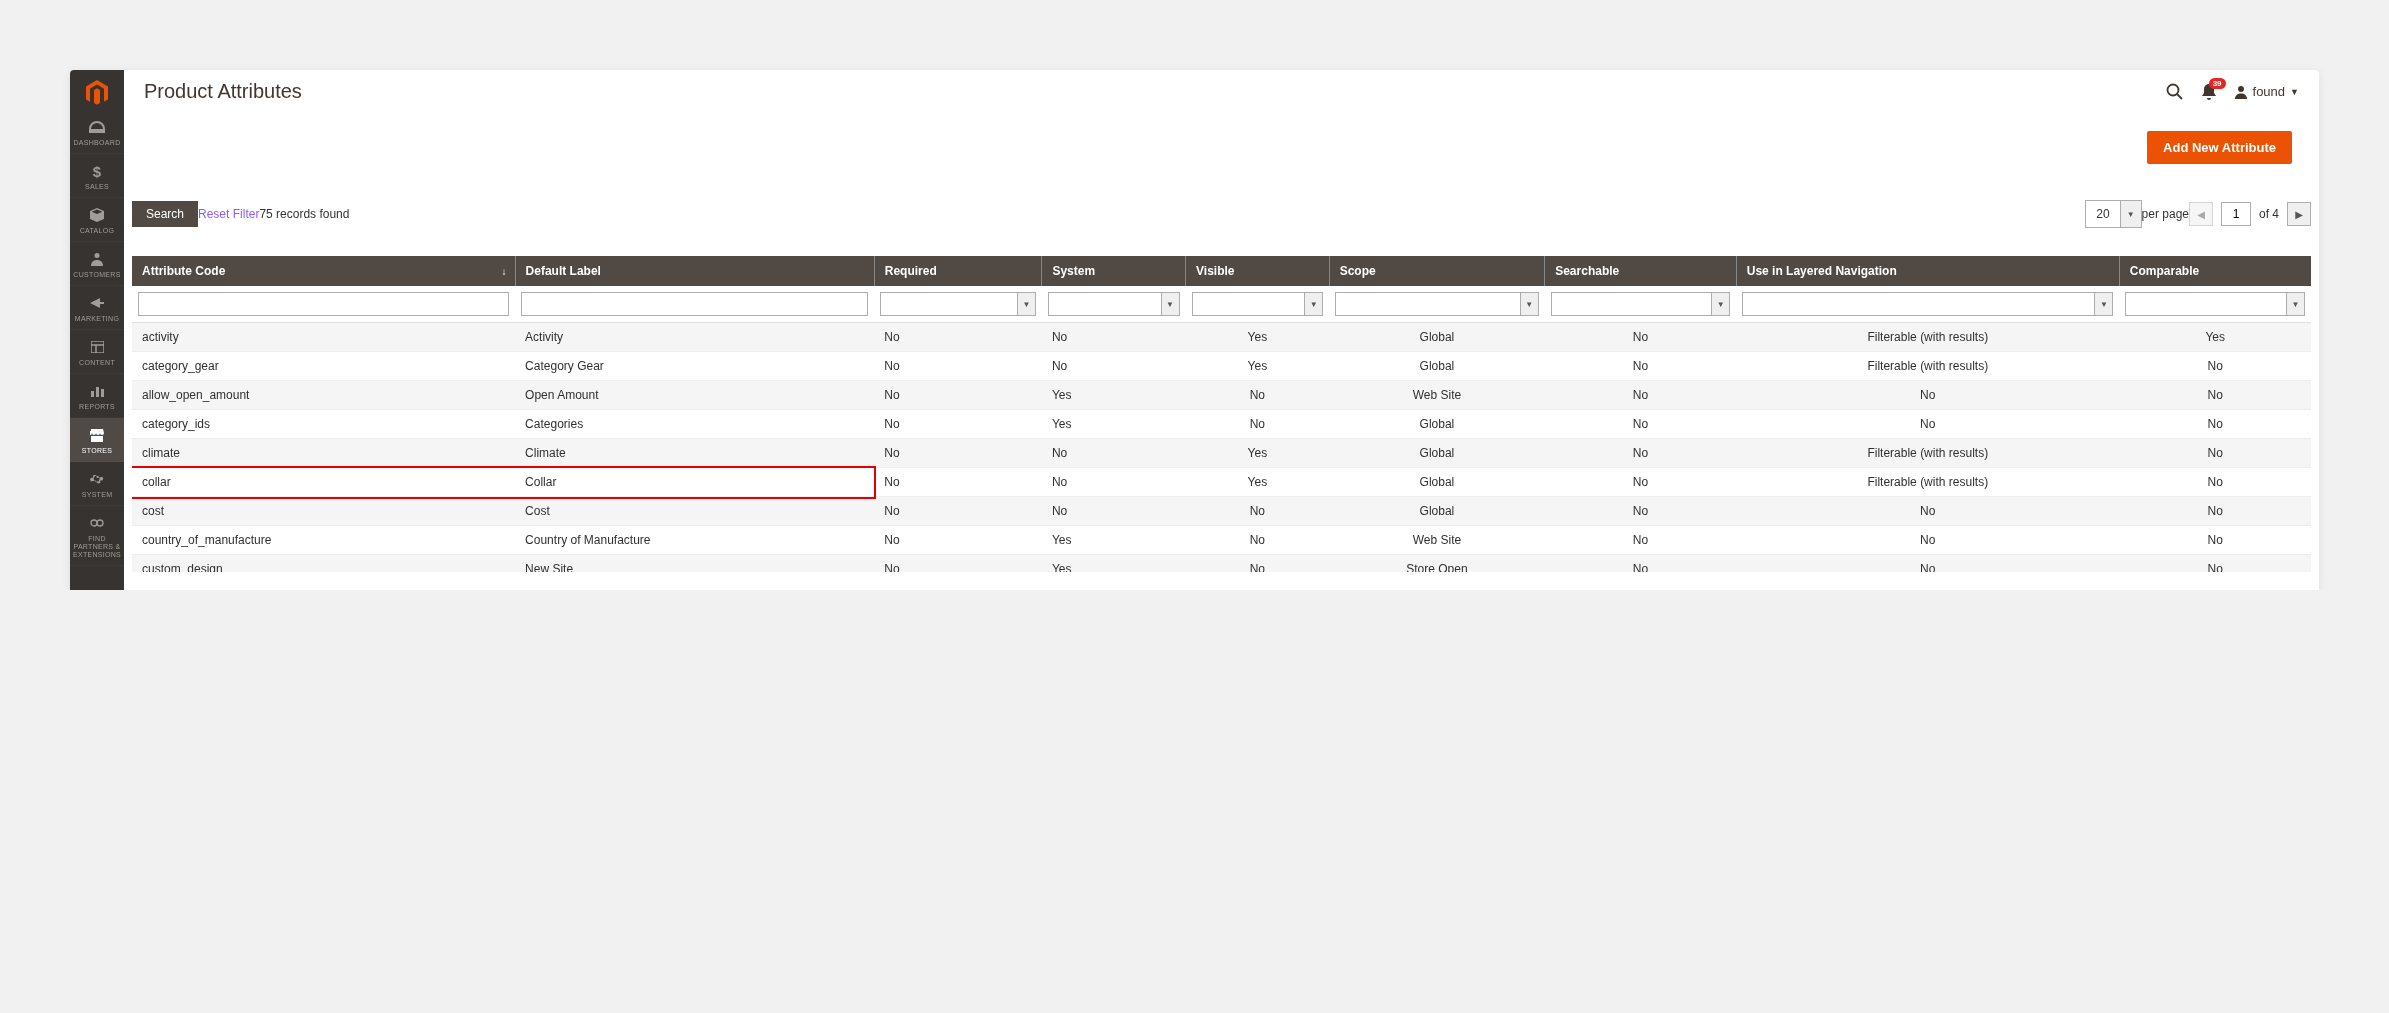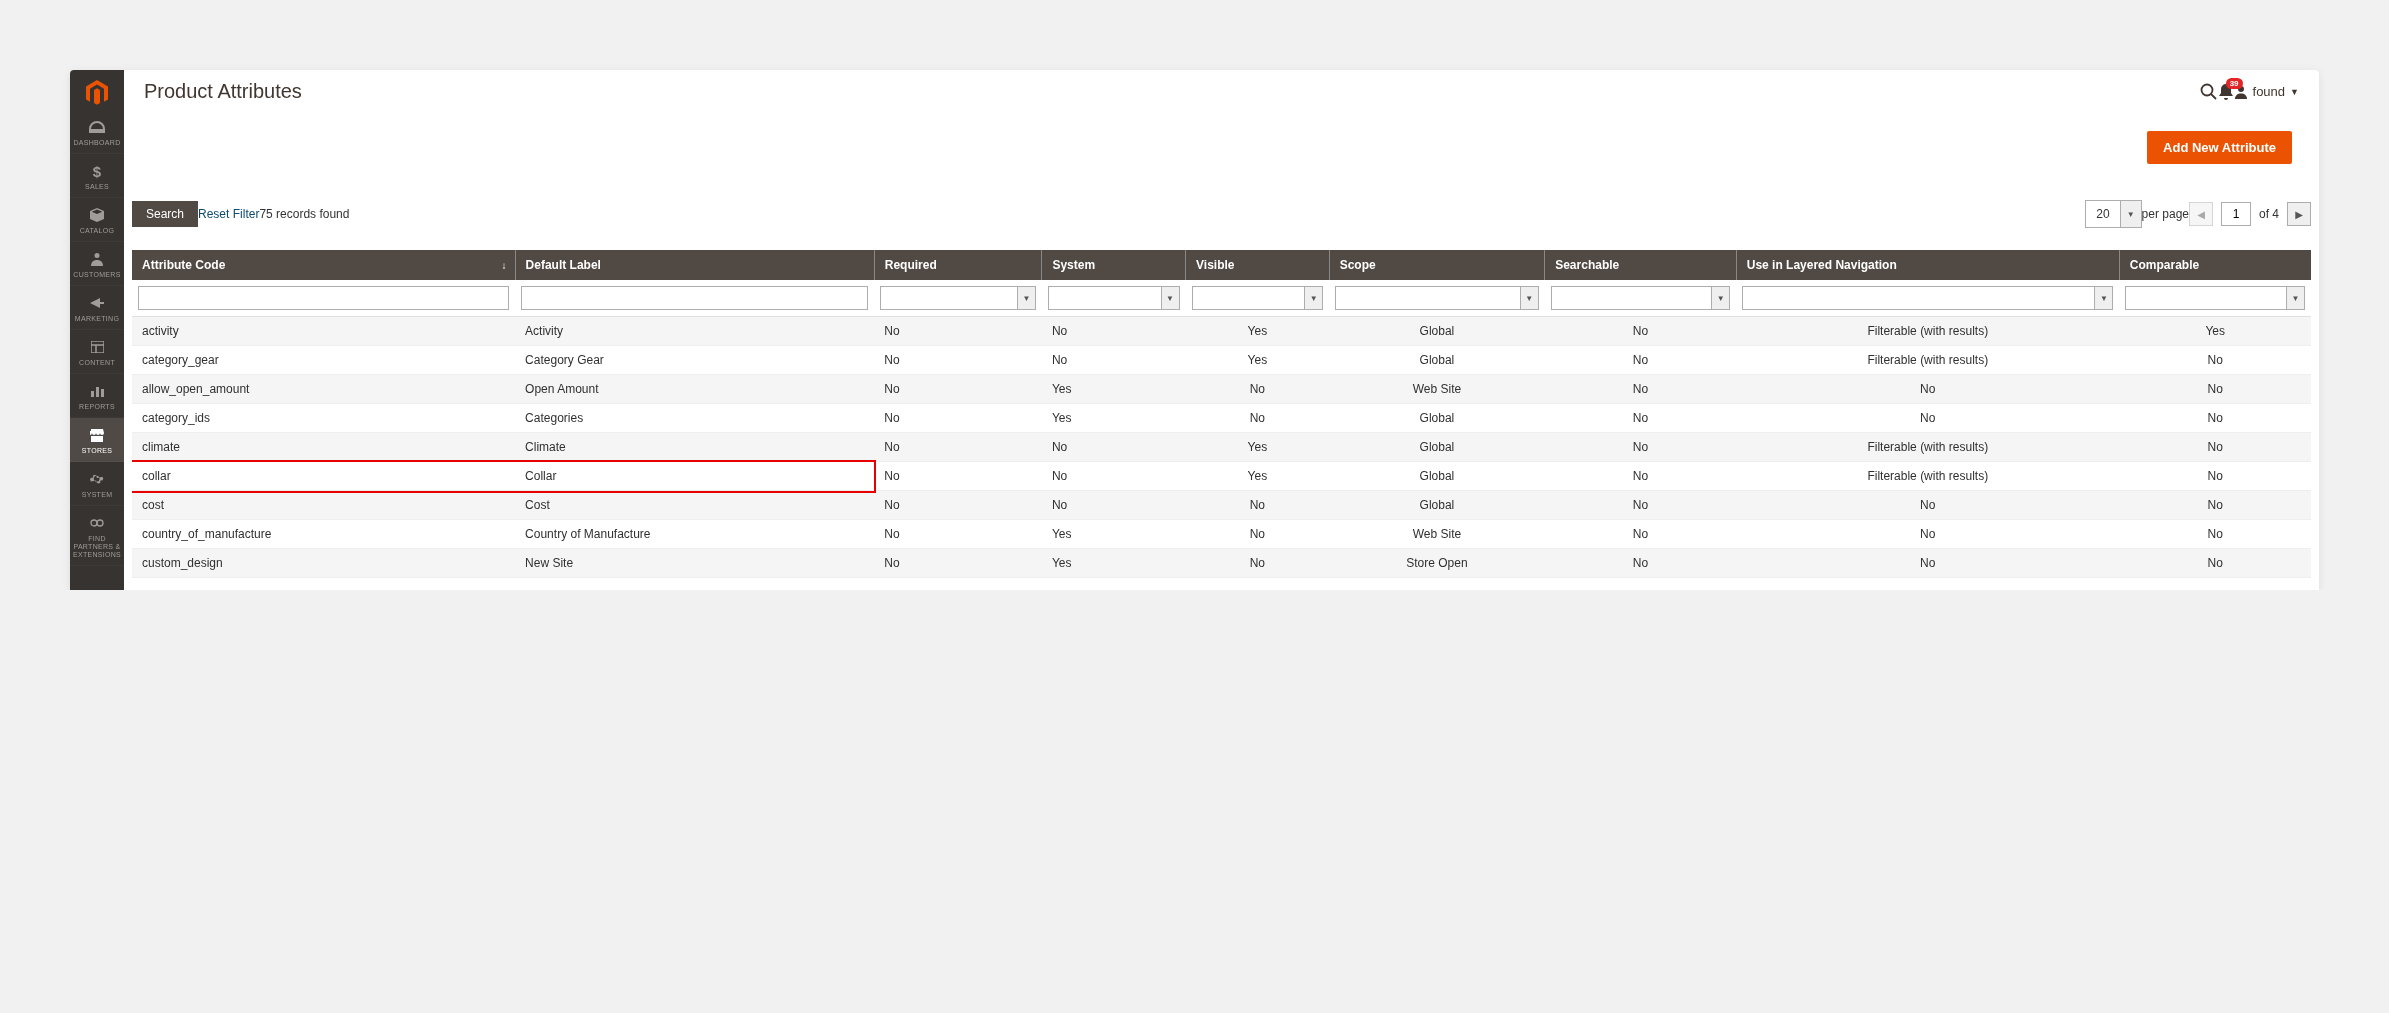--- a/index.html
+++ b/index.html
@@ -75,21 +75,21 @@
     padding: 10px 20px 4px 20px;
   }
   .header h1 {
     font-size: 20px;
     font-weight: 400;
     color: #41362f;
     flex: 1;
   }
   .header-actions {
     display: flex;
-    gap: 0;
+    gap: 17px;
   }
   .icon-btn {
     cursor: pointer;
     color: #41362f;
     position: relative;
     display: flex;
     align-items: center;
   }
   .notif-badge {
     position: absolute;
@@ -135,21 +135,21 @@
     font-size: 12px;
     cursor: pointer;
   }
   .controls {
     display: flex;
     align-items: center;
     padding: 14px 8px 10px 8px;
     font-size: 12px;
   }
   .controls .link {
-    color: #0c4a6e;
+    color: #8b5cf6;
     cursor: pointer;
   }
   .controls .spacer { flex: 1; }
   .perpage-select {
     display: inline-flex;
     align-items: center;
     border: 1px solid #adadad;
     height: 28px;
   }
   .perpage-select .val {
@@ -191,21 +191,21 @@
   .pager .nav-btn.disabled { opacity: 0.5; cursor: default; }
   .pager input {
     width: 30px;
     height: 24px;
     text-align: center;
     border: 1px solid #adadad;
     font-size: 12px;
   }
   
   .grid {
-    margin: 12px 8px;
+    margin: 18px 8px;
     overflow: hidden;
   }
   table {
     width: 100%;
     border-collapse: collapse;
     table-layout: fixed;
   }
   thead th {
     background: #514943;
     color: #fff;

